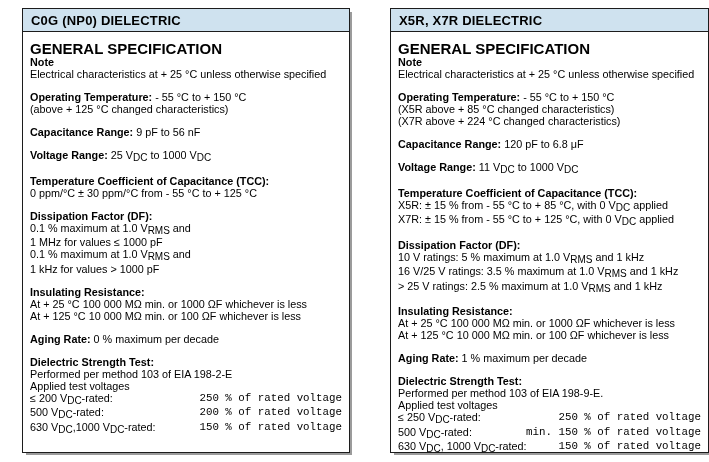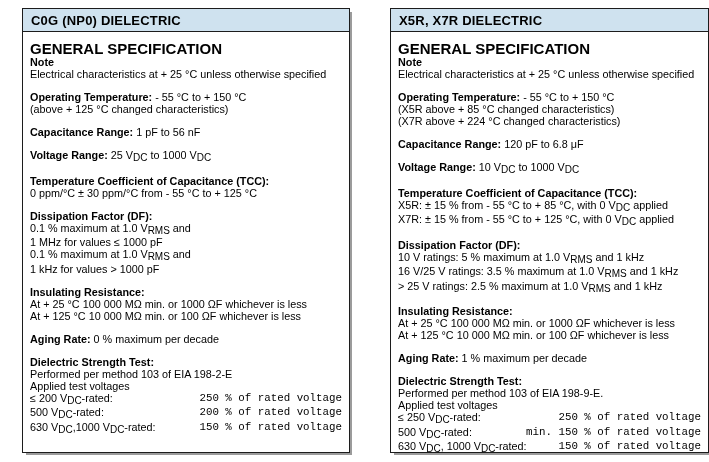--- a/index.html
+++ b/index.html
@@ -59,21 +59,21 @@
       <div class="block">
         <div class="line"><span class="h">GENERAL SPECIFICATION</span></div>
         <div class="line"><span class="b">Note</span></div>
         <div class="line"><span>Electrical characteristics at + 25 °C unless otherwise specified</span></div>
       </div>
       <div class="block">
         <div class="line"><span class="b">Operating Temperature:</span><span> - 55 °C to + 150 °C</span></div>
         <div class="line"><span>(above + 125 °C changed characteristics)</span></div>
       </div>
       <div class="block">
-        <div class="line"><span class="b">Capacitance Range:</span><span> 1 pF to 56 nF</span></div>
+        <div class="line"><span class="b">Capacitance Range:</span><span> 9 pF to 56 nF</span></div>
       </div>
       <div class="block">
         <div class="line"><span class="b">Voltage Range:</span><span> 25 V</span><span class="sub">DC</span><span> to 1000 V</span><span class="sub">DC</span></div>
       </div>
       <div class="block">
         <div class="line"><span class="b">Temperature Coefficient of Capacitance (TCC):</span></div>
         <div class="line"><span>0 ppm/°C ± 30 ppm/°C from - 55 °C to + 125 °C</span></div>
       </div>
       <div class="block">
         <div class="line"><span class="b">Dissipation Factor (DF):</span></div>
@@ -122,21 +122,21 @@
       </div>
       <div class="block">
         <div class="line"><span class="b">Operating Temperature:</span><span> - 55 °C to + 150 °C</span></div>
         <div class="line"><span>(X5R above + 85 °C changed characteristics)</span></div>
         <div class="line"><span>(X7R above + 224 °C changed characteristics)</span></div>
       </div>
       <div class="block">
         <div class="line"><span class="b">Capacitance Range:</span><span> 120 pF to 6.8 μF</span></div>
       </div>
       <div class="block">
-        <div class="line"><span class="b">Voltage Range:</span><span> 10 V</span><span class="sub">DC</span><span> to 1000 V</span><span class="sub">DC</span></div>
+        <div class="line"><span class="b">Voltage Range:</span><span> 11 V</span><span class="sub">DC</span><span> to 1000 V</span><span class="sub">DC</span></div>
       </div>
       <div class="block">
         <div class="line"><span class="b">Temperature Coefficient of Capacitance (TCC):</span></div>
         <div class="line"><span>X5R: ± 15 % from - 55 °C to + 85 °C, with 0 V</span><span class="sub">DC</span><span> applied</span></div>
         <div class="line"><span>X7R: ± 15 % from - 55 °C to + 125 °C, with 0 V</span><span class="sub">DC</span><span> applied</span></div>
       </div>
       <div class="block">
         <div class="line"><span class="b">Dissipation Factor (DF):</span></div>
         <div class="line"><span>10 V ratings: 5 % maximum at 1.0 V</span><span class="sub">RMS</span><span> and 1 kHz</span></div>
         <div class="line"><span>16 V/25 V ratings: 3.5 % maximum at 1.0 V</span><span class="sub">RMS</span><span> and 1 kHz</span></div>

